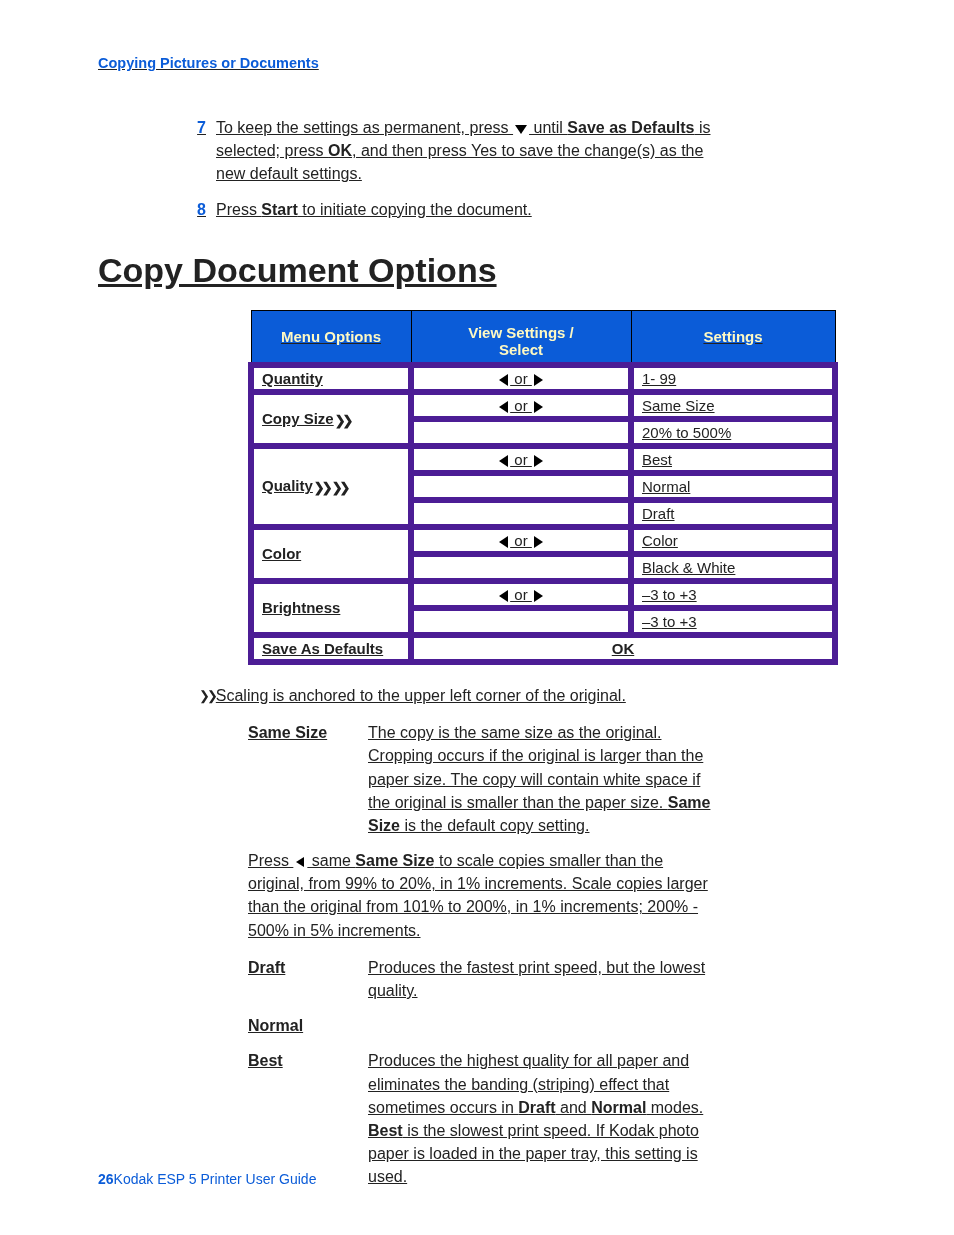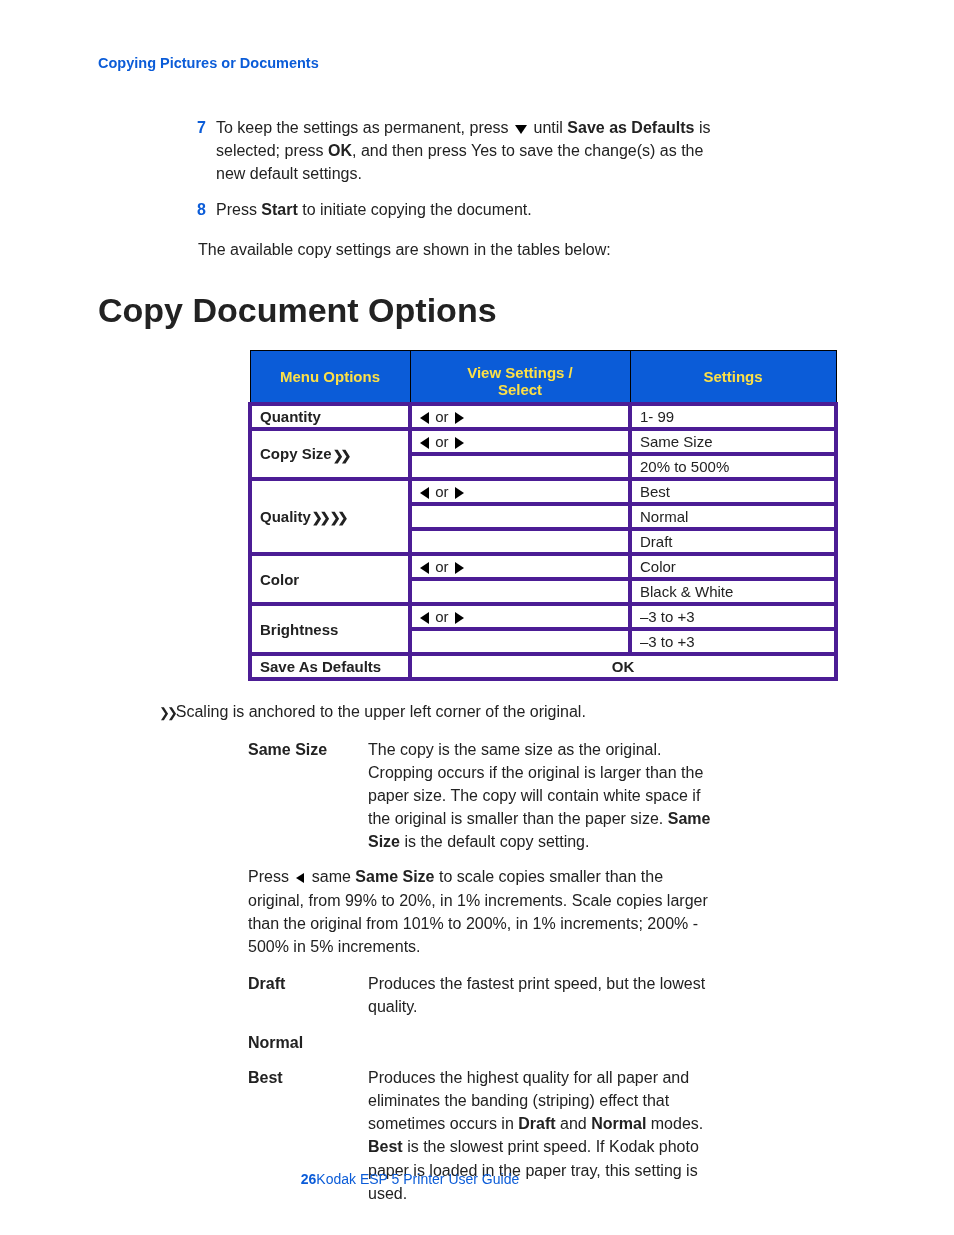--- a/index.html
+++ b/index.html
@@ -9,20 +9,21 @@
     font-family: Myriad, "Segoe UI", Arial, Helvetica, sans-serif;
     color: #222;
     font-size: 16px;
   }
   .page {
     box-sizing: border-box;
     width: 820px;
     height: 1235px;
     padding: 55px 98px 40px 98px;
     position: relative;
+    text-decoration: underline;
   }
   .header-link {
     color: #0b5cd8;
     font-weight: 700;
     font-size: 14.5px;
   }
   .steps {
     margin-top: 45px;
     margin-left: 80px;
   }
@@ -50,38 +51,39 @@
     font-weight: 700;
     margin: 30px 0 20px 0;
   }
   table.opts {
     border-collapse: collapse;
     width: 590px;
     margin-left: 150px;
   }
   table.opts th {
     background: #0b5cd8;
-    color: #fde047;
+    color: #fef9c3;
     font-weight: 700;
     font-size: 15px;
     padding: 4px 6px;
     text-align: center;
     border: 1px solid #000;
   }
   table.opts td {
-    border: 4px solid #4c1d95;
+    border: 6px solid #4c1d95;
     padding: 2px 8px;
     font-size: 15px;
     vertical-align: middle;
   }
   table.opts td.menu {
     font-weight: 700;
     white-space: nowrap;
   }
   table.opts td.view {
+    text-align: center;
     white-space: nowrap;
   }
   table.opts td.ok {
     text-align: center;
     font-weight: 700;
   }
   .tri-l, .tri-r, .tri-d, .dchev {
     display: inline-block;
     vertical-align: middle;
   }
@@ -107,21 +109,21 @@
     margin: 0 2px;
     vertical-align: -1px;
   }
   .dchev {
     font-family: "Arial Unicode MS", Arial, sans-serif;
     font-size: 13px;
     letter-spacing: -3px;
     margin: 0 1px;
   }
   .footnote {
-    margin-left: 60px;
+    margin-left: 100px;
     margin-top: 20px;
     line-height: 1.4;
   }
   .def-list {
     margin-left: 150px;
     margin-top: 14px;
   }
   .def-row {
     display: flex;
     margin-bottom: 12px;
@@ -142,21 +144,21 @@
     border-right: 8px solid #000;
     vertical-align: -1px;
     margin: 0 3px;
   }
   .footer {
     position: absolute;
     left: 98px;
     right: 98px;
     bottom: 48px;
     display: flex;
-    justify-content: center;
+    justify-content: flex-start;
     color: #0b5cd8;
     font-size: 14px;
   }
   .footer .pg { font-weight: 700; }
   b { font-weight: 700; }
 </style>
 </head>
 <body>
 <div class="page">
 
@@ -170,21 +172,20 @@
       </div>
     </div>
     <div class="step">
       <div class="step-num">8</div>
       <div class="step-body">
         <span>Press </span><b>Start</b><span> to initiate copying the document.</span>
       </div>
     </div>
   </div>
 
-  <div class="intro-below">The available copy settings are shown in the tables below:</div>
 
   <h2 class="section-title">Copy Document Options</h2>
 
   <table class="opts">
     <colgroup>
         <col style="width:160px">
         <col style="width:220px">
         <col>
       </colgroup>
     <thead>

